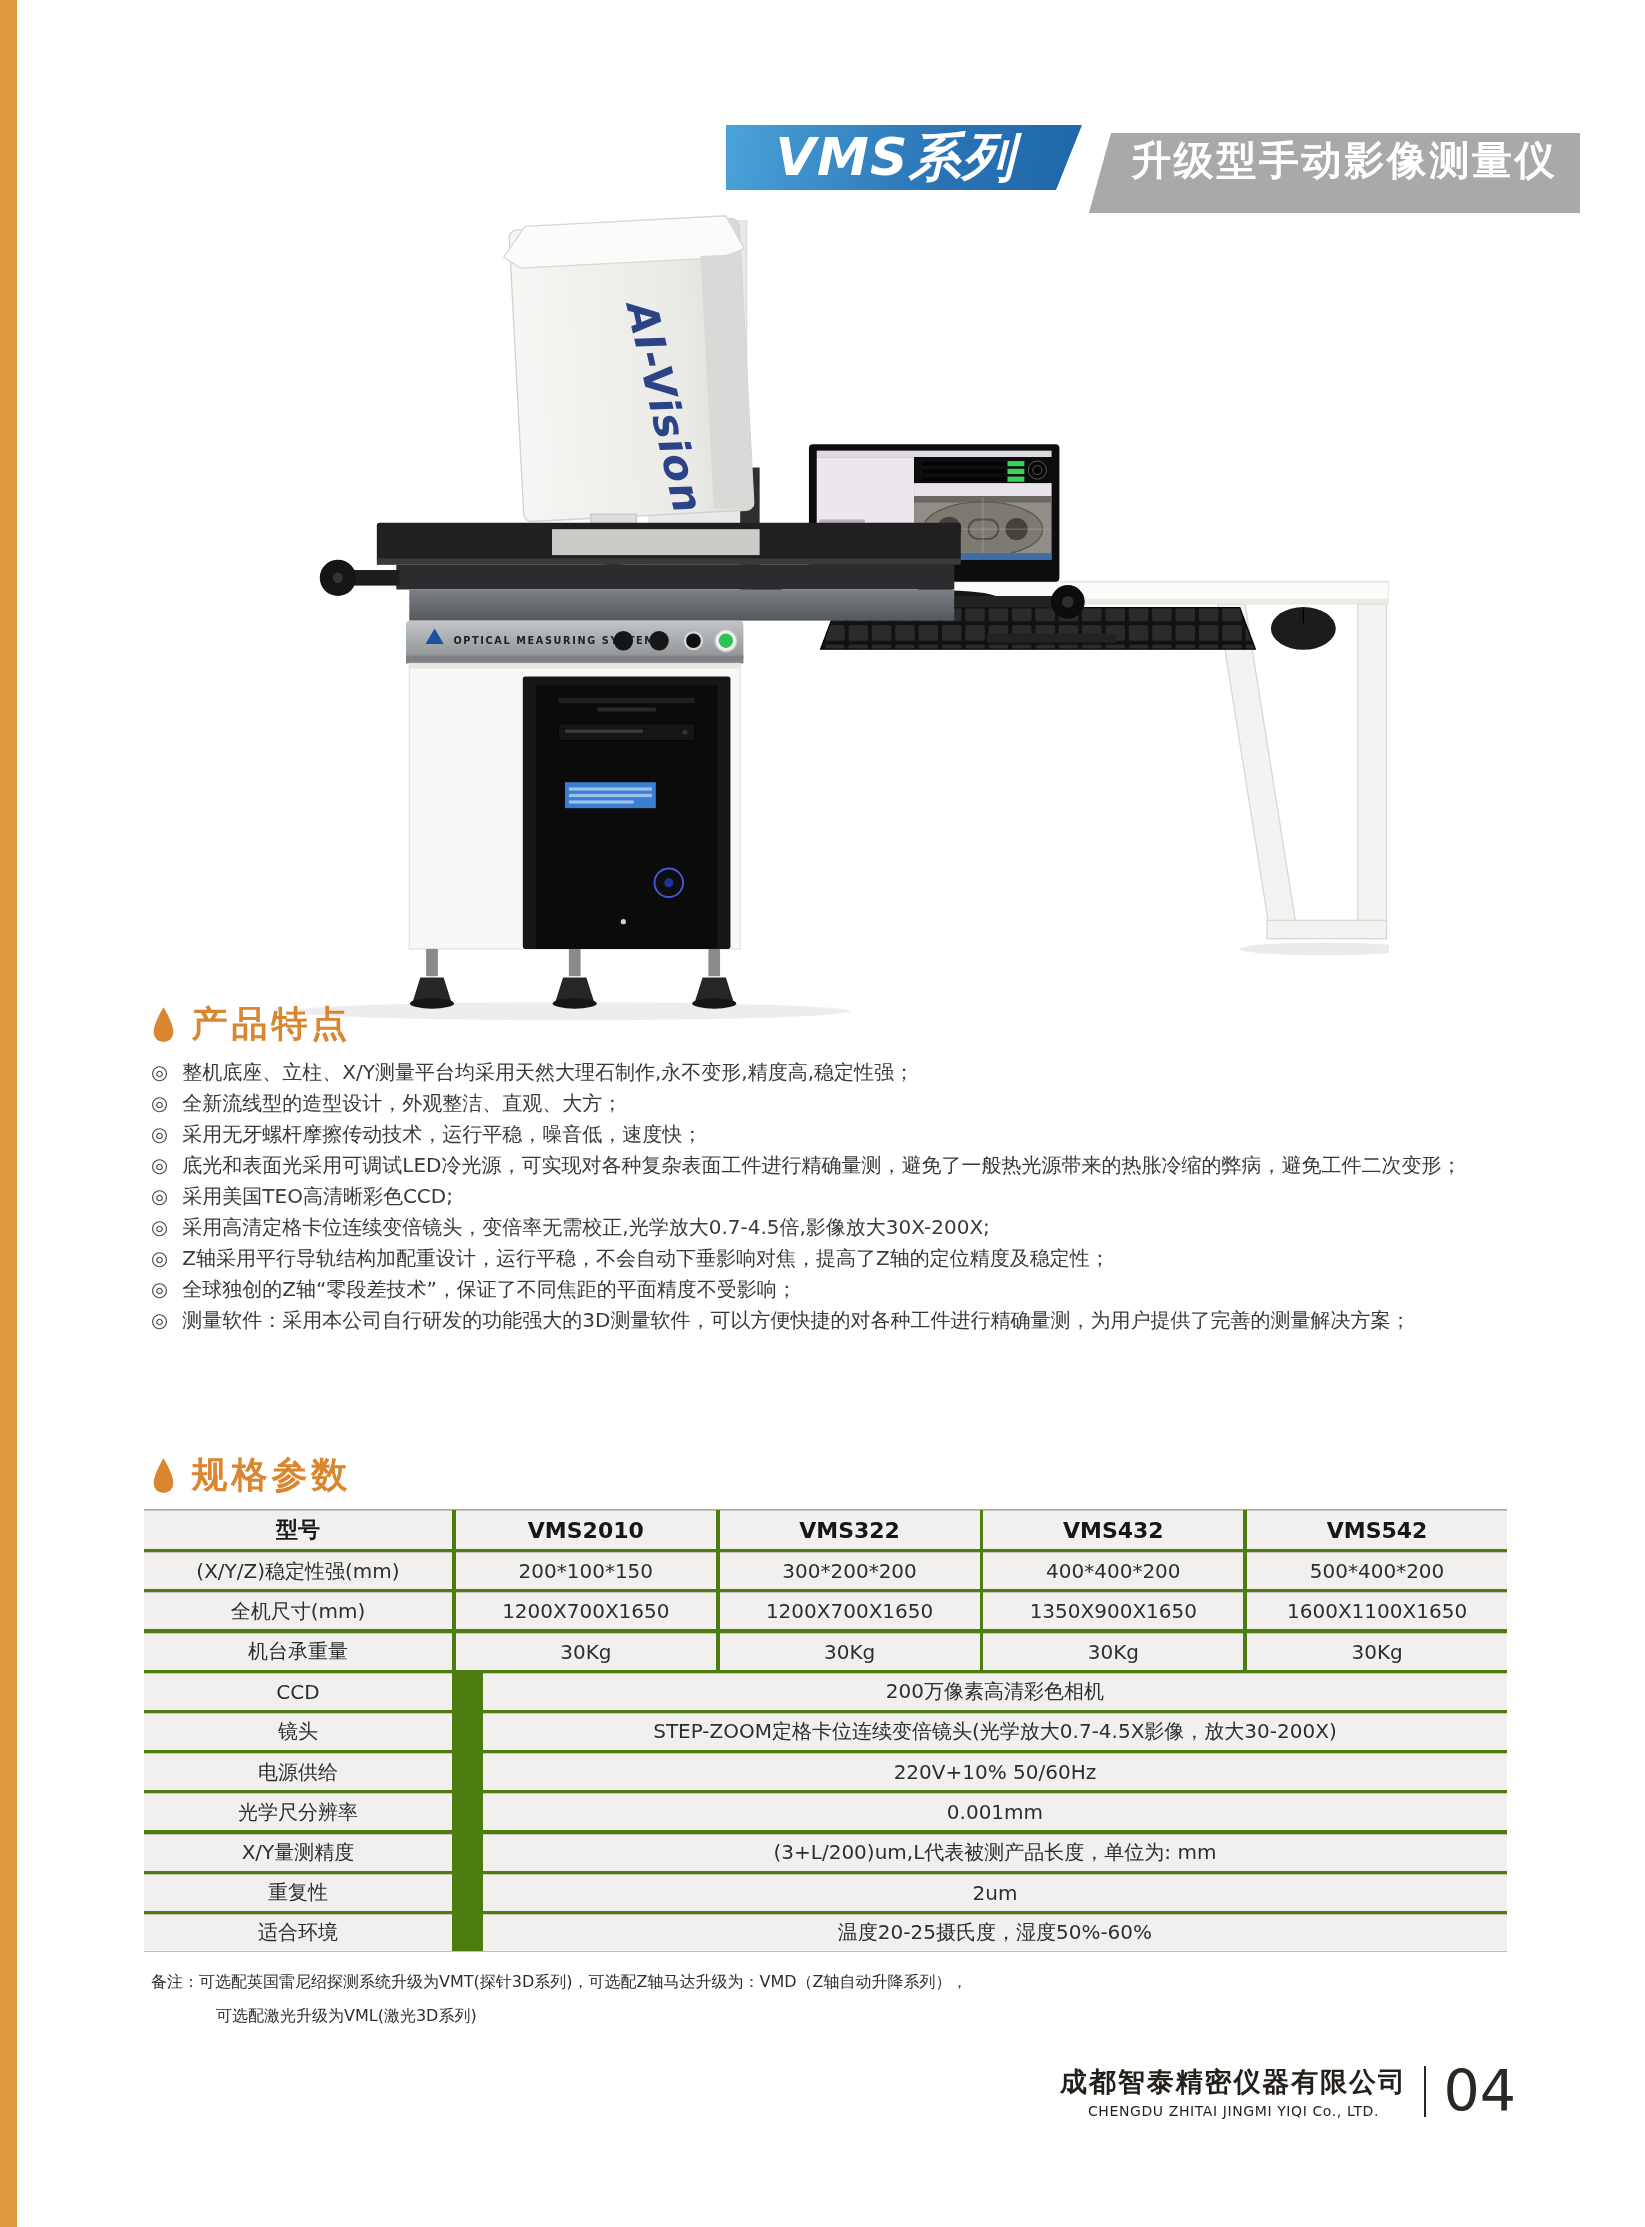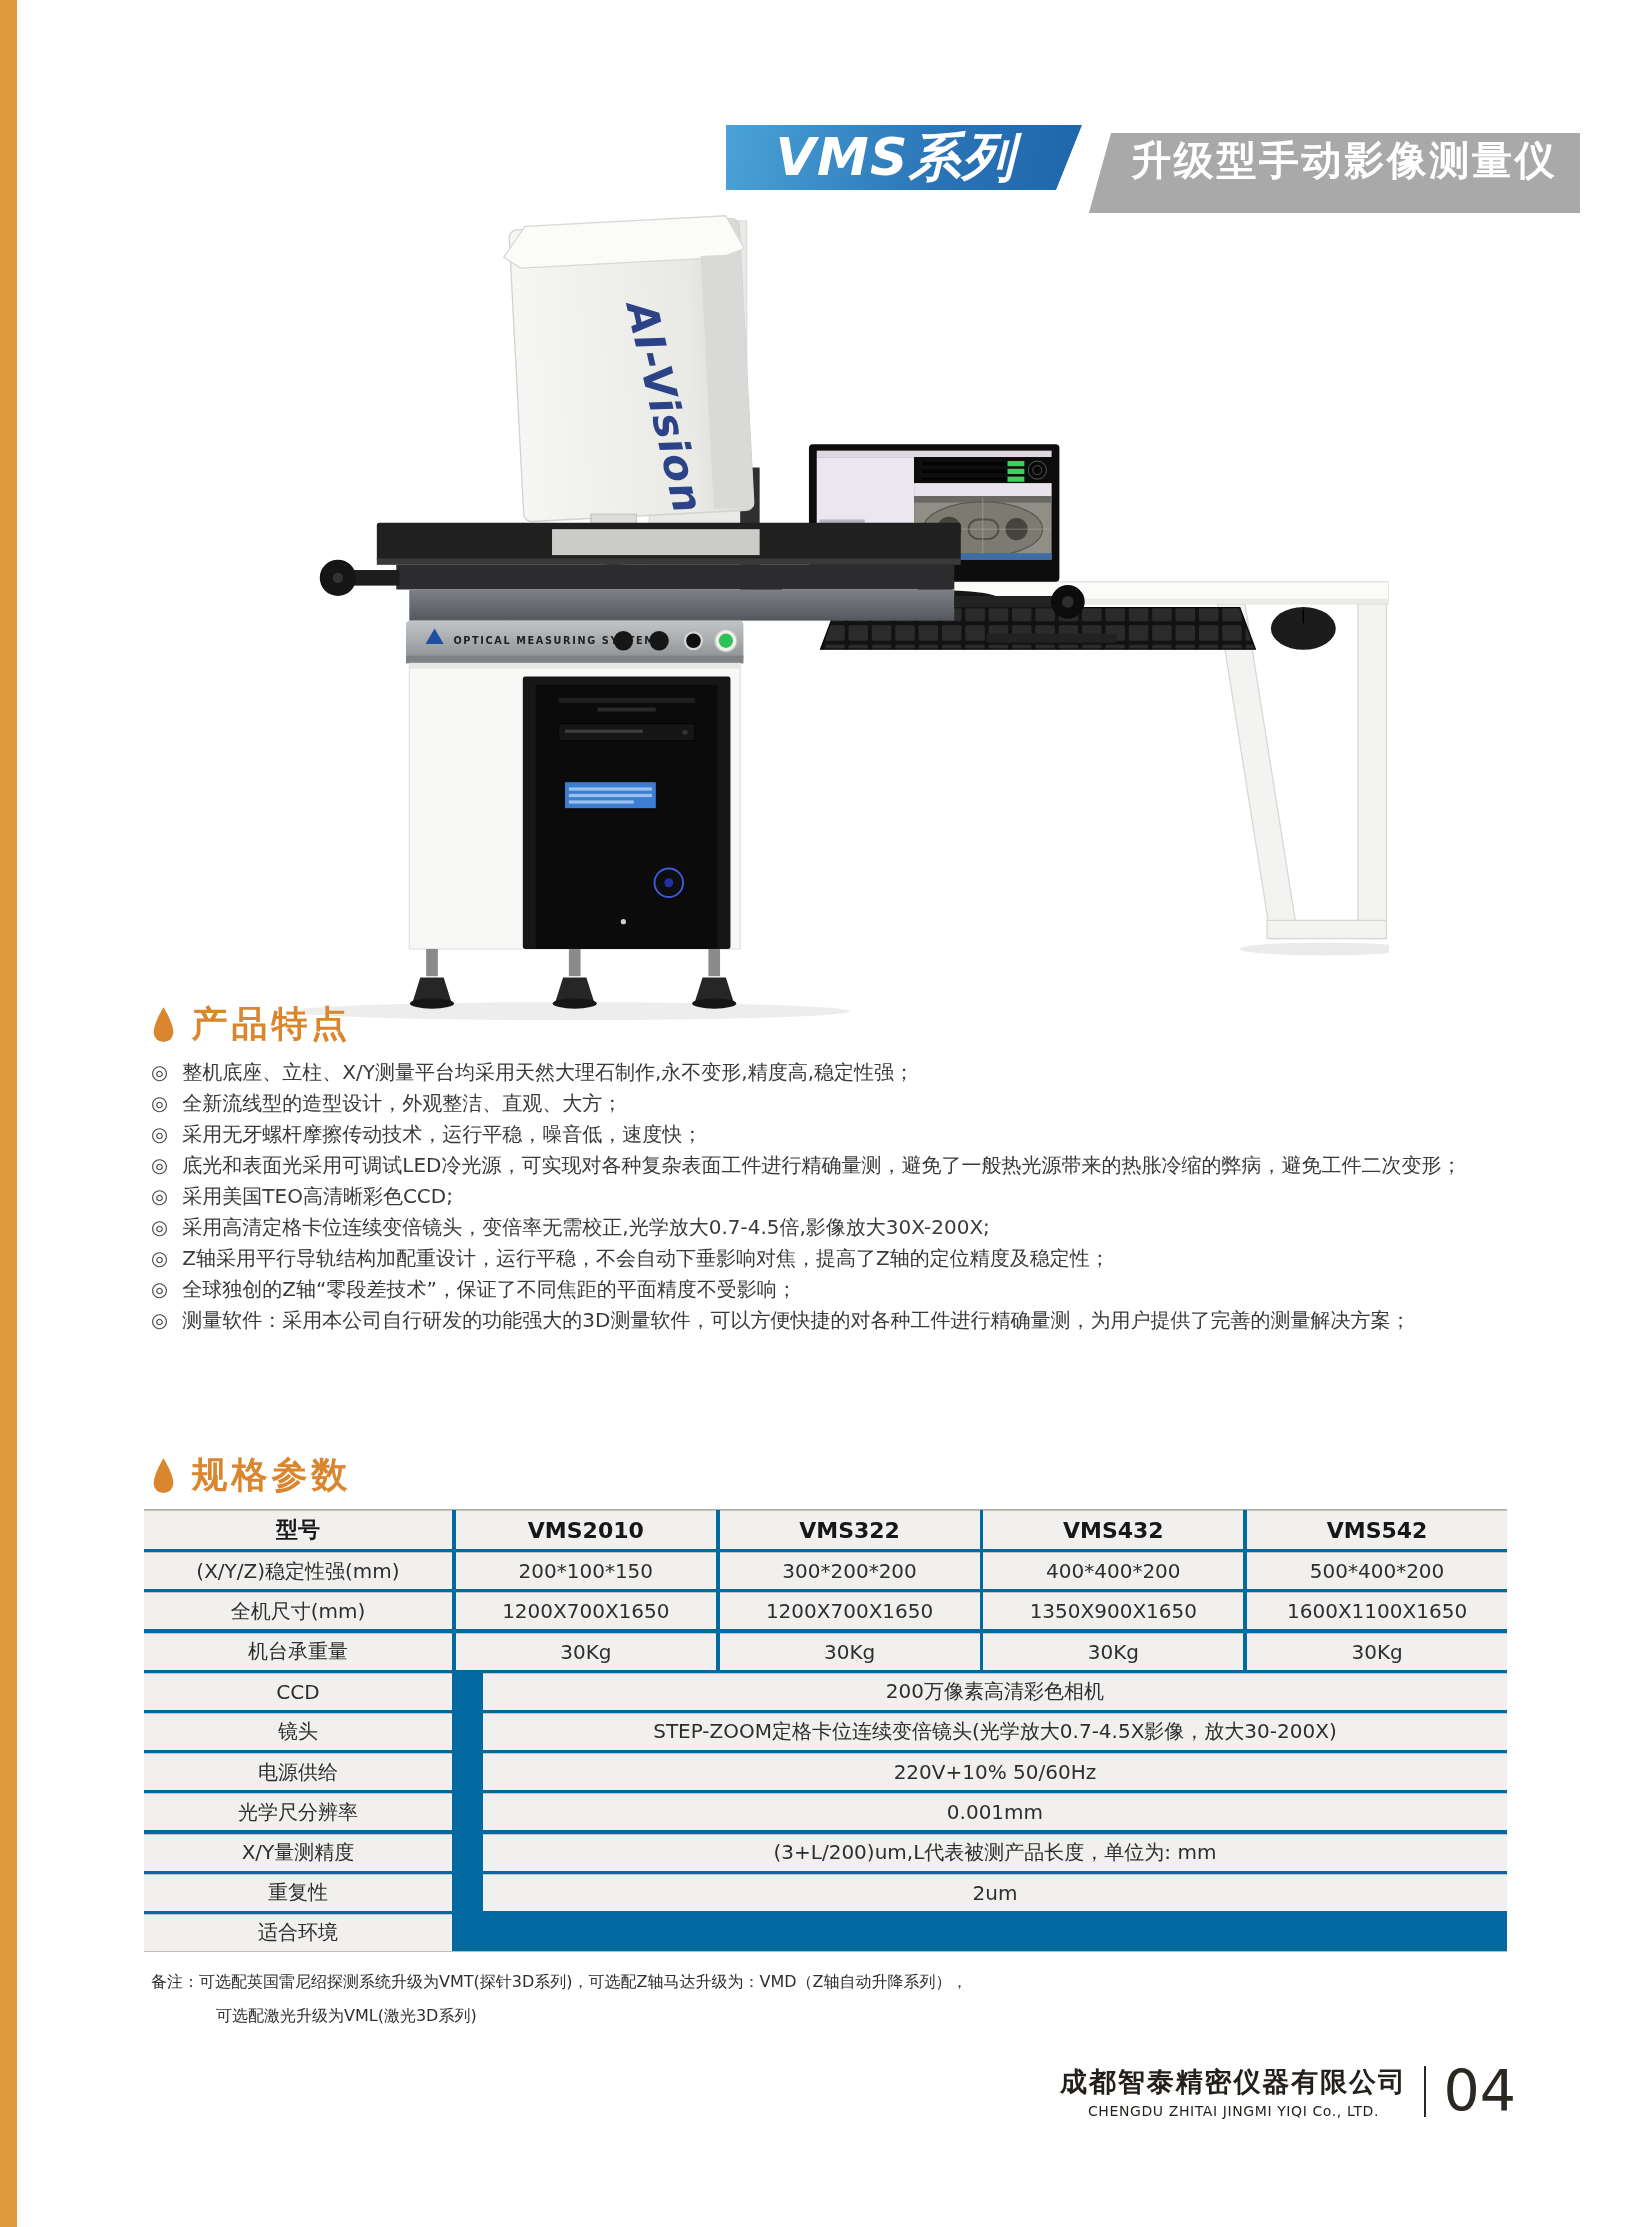--- a/index.html
+++ b/index.html
@@ -29,21 +29,21 @@
   #specs-head{left:151px;top:1451px;}
 
   
   .features{position:absolute;left:151px;top:1057px;width:1382px;list-style:none;margin:0;padding:0;}
   .features li{display:flex;align-items:flex-start;line-height:31px;font-size:20px;color:#3a3a3a;}
   .features .mk{color:#4a4a4a;margin-right:14.3px;flex:0 0 auto;font-size:19.5px;}
 
   
   .spec-table{position:absolute;left:144px;top:1509px;width:1363px;
     display:grid;grid-template-columns:308px repeat(4,1fr);row-gap:3.2px;column-gap:3.9px;
-    border-top:1.9px solid #aeaba5;border-bottom:1.3px solid #c0bdb7;padding:0;background:#0369a1;}
+    border-top:1.9px solid #aeaba5;border-bottom:1.3px solid #c0bdb7;padding:0;background:#4d7c0f;}
   .spec-table>div{background:#f1f0ee;border-top:1.3px solid #c6c3bd;
     display:flex;align-items:center;justify-content:center;text-align:center;}
   .spec-table .th{height:38px;font-size:22px;font-weight:bold;color:#171717;}
   .spec-table .tl{height:36px;font-size:20px;color:#2e2e2e;}
   .spec-table .td{height:36px;font-size:20px;color:#2e2e2e;}
   .spec-table .spn{grid-column:span 4;margin-left:27px;}
 
   
   .notes{position:absolute;left:151px;top:1965px;font-size:16px;color:#2e2e2e;line-height:34px;}
   .notes .l2{padding-left:65px;}
@@ -315,20 +315,21 @@
     <div class="tl">光学尺分辨率</div>
     <div class="td spn">0.001mm</div>
 
     <div class="tl">X/Y量测精度</div>
     <div class="td spn">(3+L/200)um,L代表被测产品长度，单位为: mm</div>
 
     <div class="tl">重复性</div>
     <div class="td spn">2um</div>
 
     <div class="tl">适合环境</div>
+    <div class="td spn">温度20-25摄氏度，湿度50%-60%</div>
   </div>
 
   <div class="notes">
     <div class="l1">备注：可选配英国雷尼绍探测系统升级为VMT(探针3D系列)，可选配Z轴马达升级为：VMD（Z轴自动升降系列），</div>
     <div class="l2">可选配激光升级为VML(激光3D系列)</div>
   </div>
 
   <div class="footer">
     <div class="co">
       <div class="cn">成都智泰精密仪器有限公司</div>

